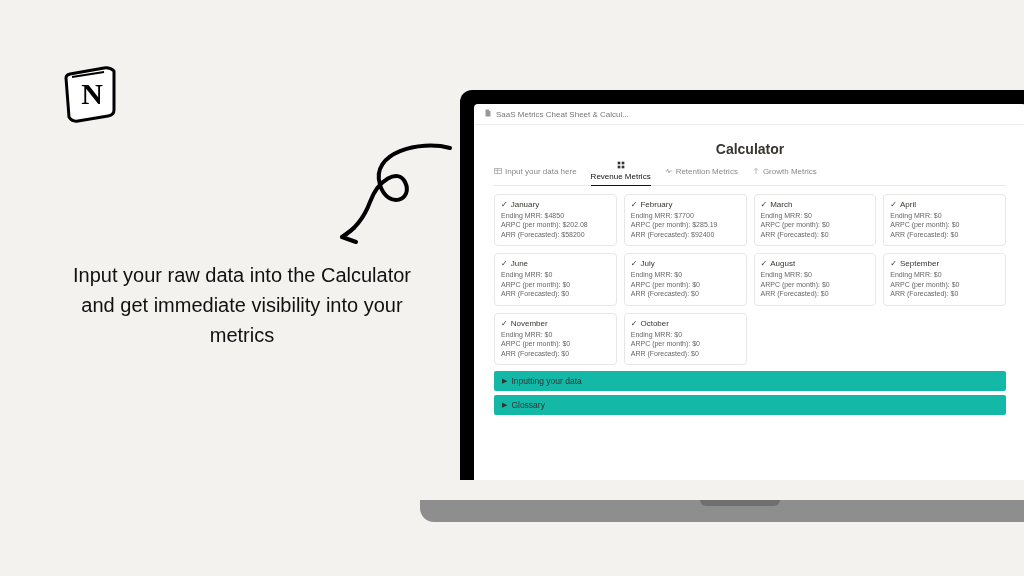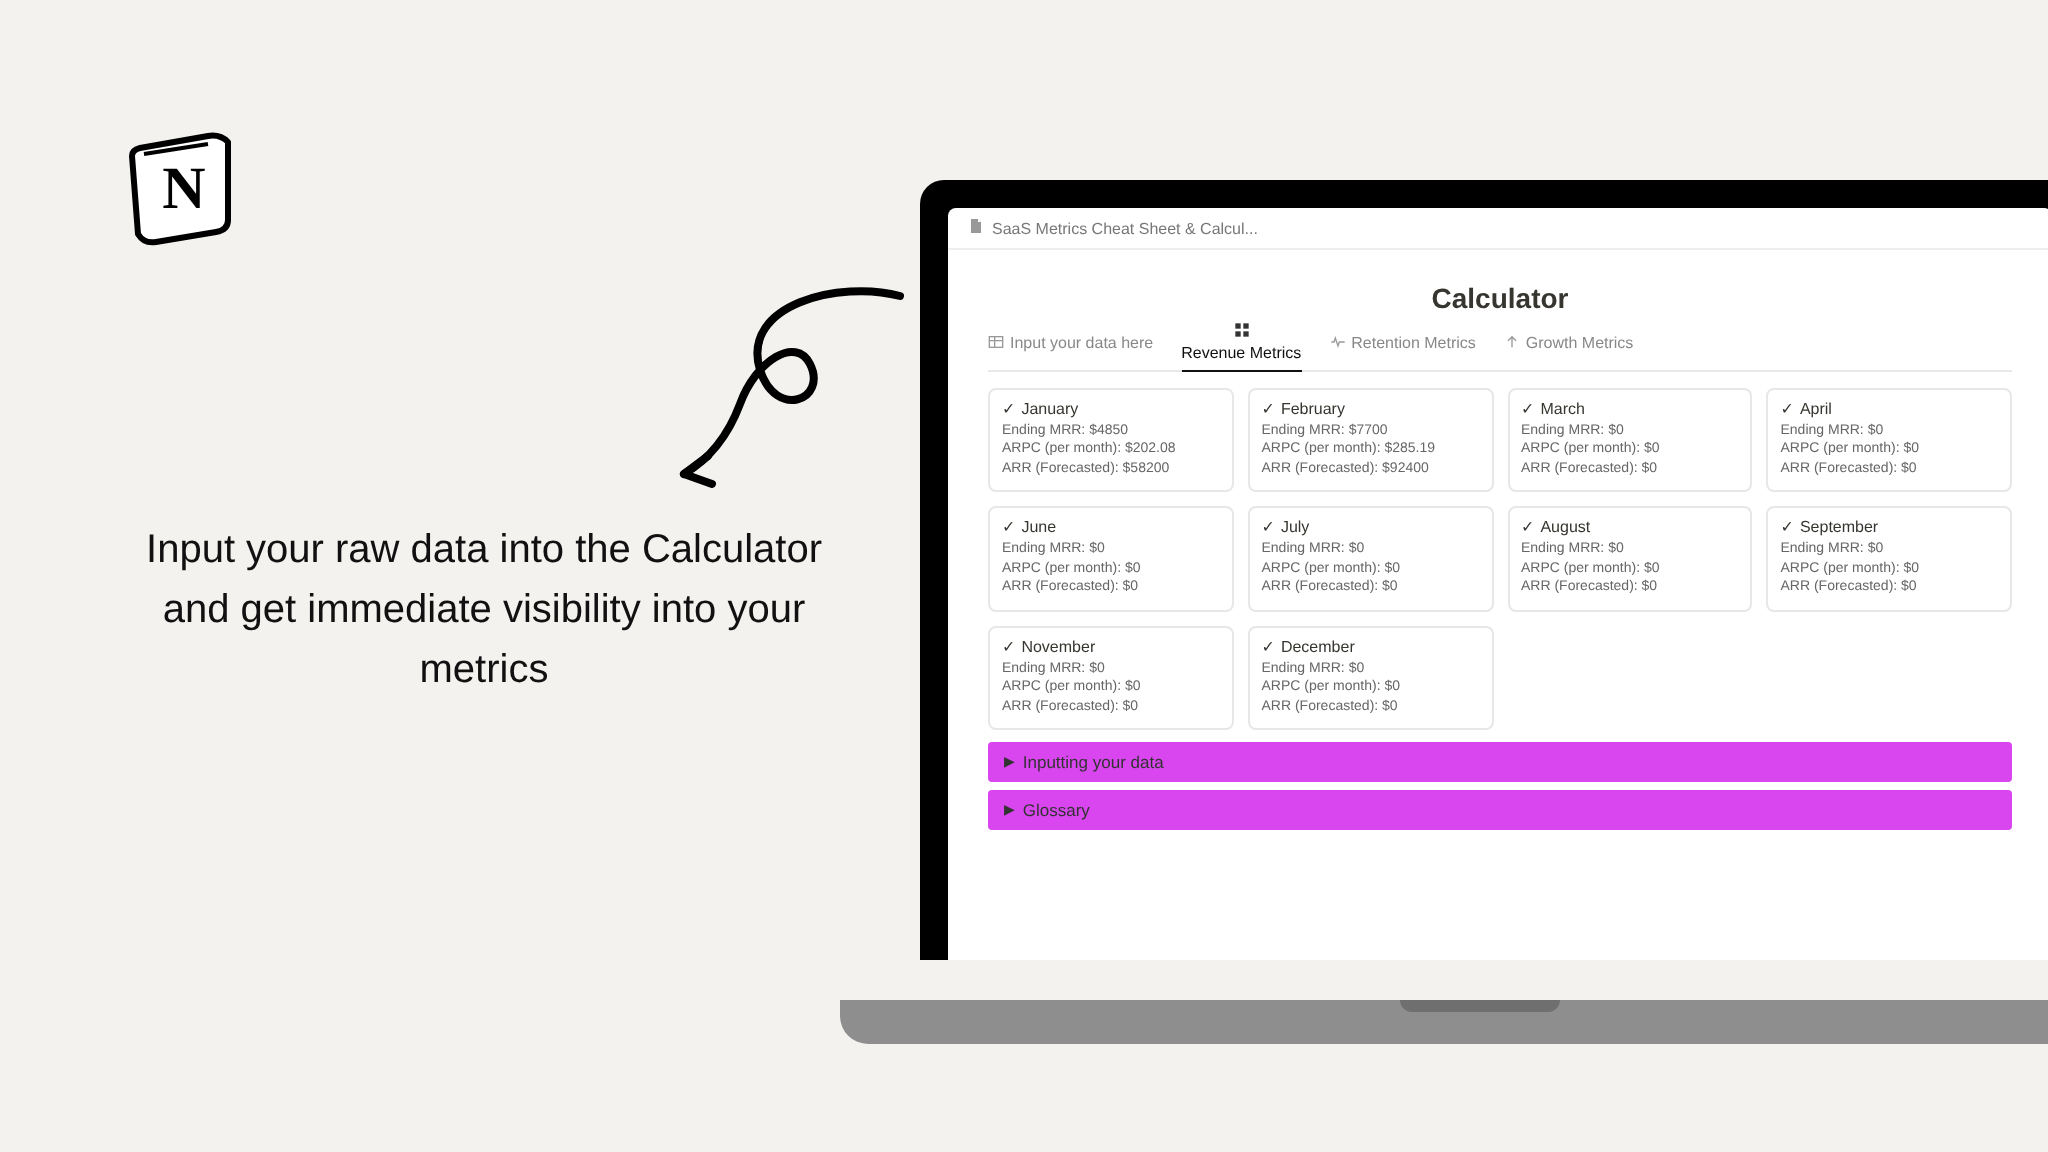--- a/index.html
+++ b/index.html
@@ -145,21 +145,21 @@
     font-size: 7px;
     color: #666;
     line-height: 1.35;
   }
   .footnote {
     font-size: 8px;
     color: #555;
     margin: 4px 0 10px 0;
   }
   .toggle {
-    background: #d946ef;
+    background: #14b8a6;
     font-size: 8.5px;
     padding: 5px 8px;
     margin-bottom: 4px;
     border-radius: 2px;
     display: flex;
     align-items: center;
     gap: 4px;
     cursor: pointer;
     color: #333;
   }
@@ -326,21 +326,21 @@
                 <span class="chk">✓</span>
                 <span>November</span>
               </div>
               <div class="line">Ending MRR: $0</div>
               <div class="line">ARPC (per month): $0</div>
               <div class="line">ARR (Forecasted): $0</div>
             </div>
             <div class="card">
               <div class="month">
                 <span class="chk">✓</span>
-                <span>December</span>
+                <span>October</span>
               </div>
               <div class="line">Ending MRR: $0</div>
               <div class="line">ARPC (per month): $0</div>
               <div class="line">ARR (Forecasted): $0</div>
             </div>
           </div>
 
 
         <div class="toggle">
           <span class="tri">▶</span>

